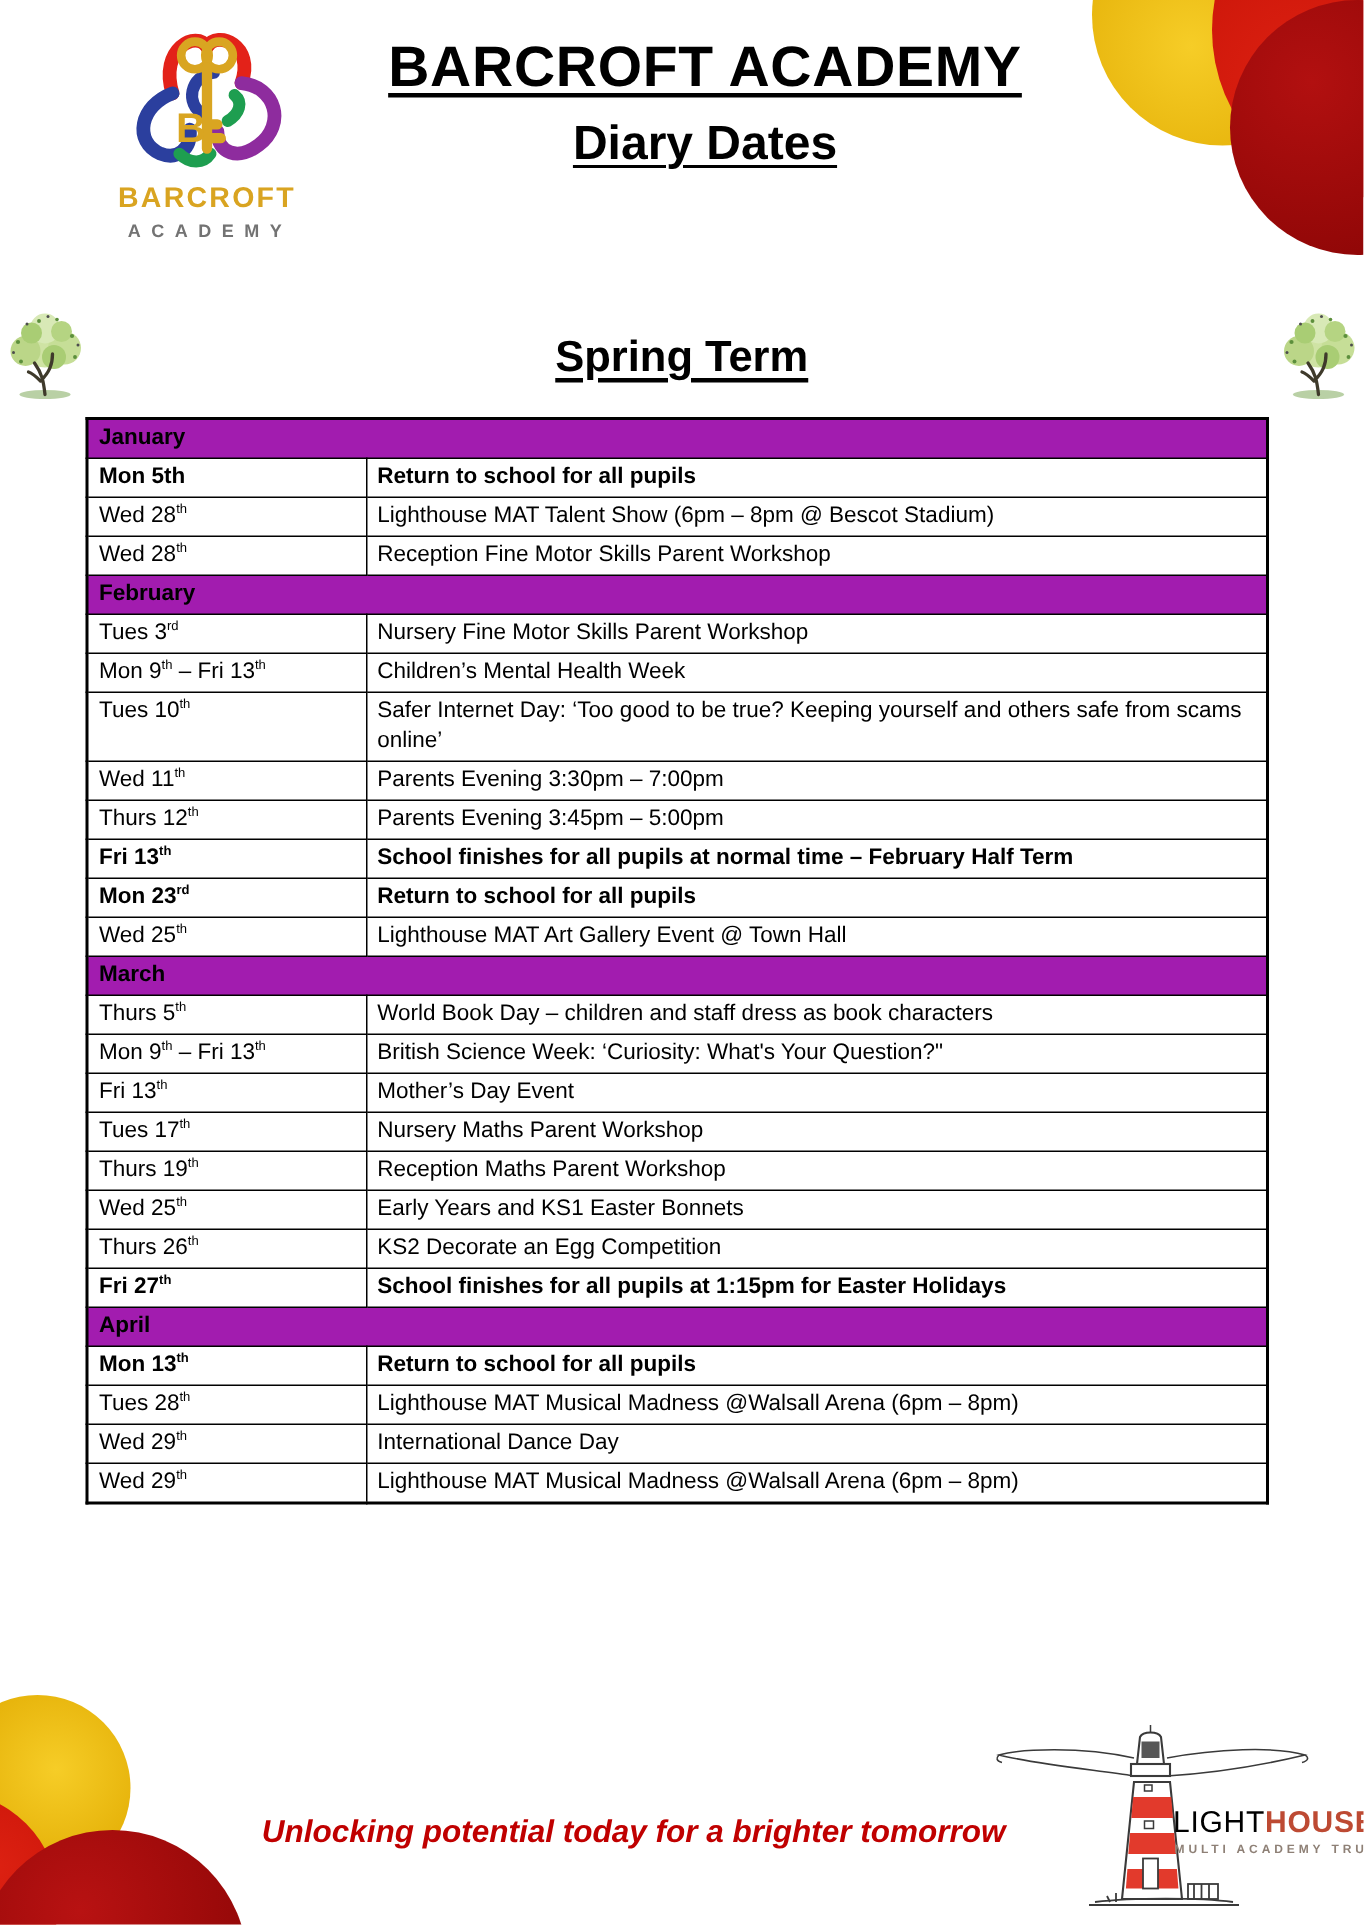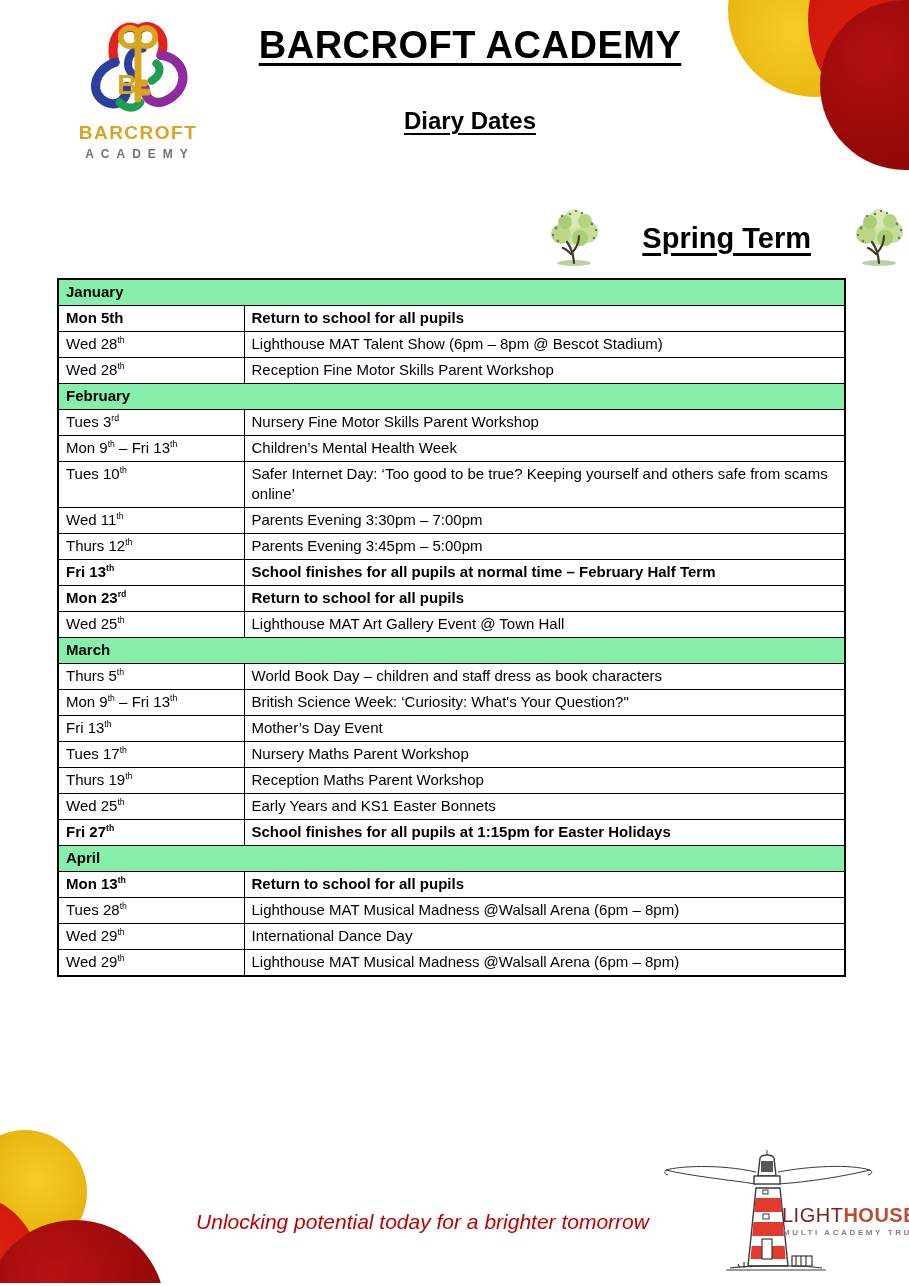--- a/index.html
+++ b/index.html
@@ -26,45 +26,45 @@
   #bl-darkred { left:-15px; top:90px; width:180px; height:180px;
     background:radial-gradient(circle at 38% 30%, #b81212, #8e0606 80%); z-index:3; }
   
   #school-logo { position:absolute; left:58px; top:14px; width:160px; text-align:center; }
   #logo-mark { display:block; margin:0 auto; }
   .logo-word1 { font-size:19px; font-weight:700; letter-spacing:1.5px; color:#d9a421; margin-top:0; }
   .logo-word2 { font-size:12px; font-weight:700; letter-spacing:7px; color:#737373; margin-top:3px; padding-left:4px; }
   #title-block { position:absolute; left:40px; top:24px; width:860px; text-align:center; }
   #page-title { font-size:38px; font-weight:700; letter-spacing:.5px;
     text-decoration:underline; text-decoration-thickness:3px; text-underline-offset:5px; }
-  #subtitle1 { margin-top:40px; font-size:24px; font-weight:700;
+  #subtitle1 { margin-top:10px; font-size:32px; font-weight:700;
     text-decoration:underline; text-decoration-thickness:2px; text-underline-offset:4px; }
   #subtitle2 { margin-top:4px; font-size:24px; font-weight:700;
     text-decoration:underline; text-decoration-thickness:2px; text-underline-offset:4px; }
   
   #term-heading { position:absolute; left:0; top:208px; width:909px;
-    display:flex; align-items:center; justify-content:flex-end; gap:38px; }
+    display:flex; align-items:center; justify-content:space-between; gap:38px; }
   #term-title { font-size:29px; font-weight:700;
     text-decoration:underline; text-decoration-thickness:2.5px; text-underline-offset:5px; }
   
   #diary-table { position:absolute; left:57px; top:278px; width:789px;
     border-collapse:collapse; font-size:15px; }
   #diary-table td { border:1px solid #000; padding:2px 8px 3px 7px; vertical-align:top; line-height:20px; }
-  #diary-table tr.month-row td { background:#86efac; font-weight:700; padding-left:7px; }
+  #diary-table tr.month-row td { background:#a21caf; font-weight:700; padding-left:7px; }
   #diary-table td.date-cell { width:186px; }
   #diary-table tr.bold-row td { font-weight:700; }
   #diary-table { border:2px solid #000; }
   sup { font-size:.58em; line-height:0; vertical-align:super; }
   
   #tagline { position:absolute; left:115px; top:1210px; width:615px; text-align:center;
-    font-size:21px; font-weight:400; font-style:italic; color:#c00000; }
+    font-size:21px; font-weight:700; font-style:italic; color:#c00000; }
   #trust-logo { position:absolute; left:660px; top:1146px; width:245px; height:132px; }
   #trust-logo svg { position:absolute; left:0; top:0; }
   #trust-wordmark { position:absolute; left:122px; top:58px; white-space:nowrap; }
-  .trust-light { font-size:20px; color:#7f1d1d; letter-spacing:.5px; }
+  .trust-light { font-size:20px; color:#000000; letter-spacing:.5px; }
   .trust-house { font-size:20px; color:#bd4a33; font-weight:700; letter-spacing:.5px; }
   #trust-subtitle { position:absolute; left:123px; top:82px; font-size:8px; font-weight:700;
     letter-spacing:2.6px; color:#8e8076; white-space:nowrap; }
 </style>
 </head>
 <body>
 
 <div class="corner-clip" id="tr-clip">
   <div class="circle" id="tr-yellow"></div>
   <div class="circle" id="tr-red"></div>
@@ -227,20 +227,24 @@
         <td class="event-cell">Nursery Maths Parent Workshop</td>
       </tr>
       <tr class="">
         <td class="date-cell">Thurs 19<sup>th</sup></td>
         <td class="event-cell">Reception Maths Parent Workshop</td>
       </tr>
       <tr class="">
         <td class="date-cell">Wed 25<sup>th</sup></td>
         <td class="event-cell">Early Years and KS1 Easter Bonnets</td>
       </tr>
+      <tr class="">
+        <td class="date-cell">Thurs 26<sup>th</sup></td>
+        <td class="event-cell">KS2 Decorate an Egg Competition</td>
+      </tr>
       <tr class="bold-row">
         <td class="date-cell">Fri 27<sup>th</sup></td>
         <td class="event-cell">School finishes for all pupils at 1:15pm for Easter Holidays</td>
       </tr>
       <tr class="month-row">
         <td colspan="2">April</td>
       </tr>
       <tr class="bold-row">
         <td class="date-cell">Mon 13<sup>th</sup></td>
         <td class="event-cell">Return to school for all pupils</td>

